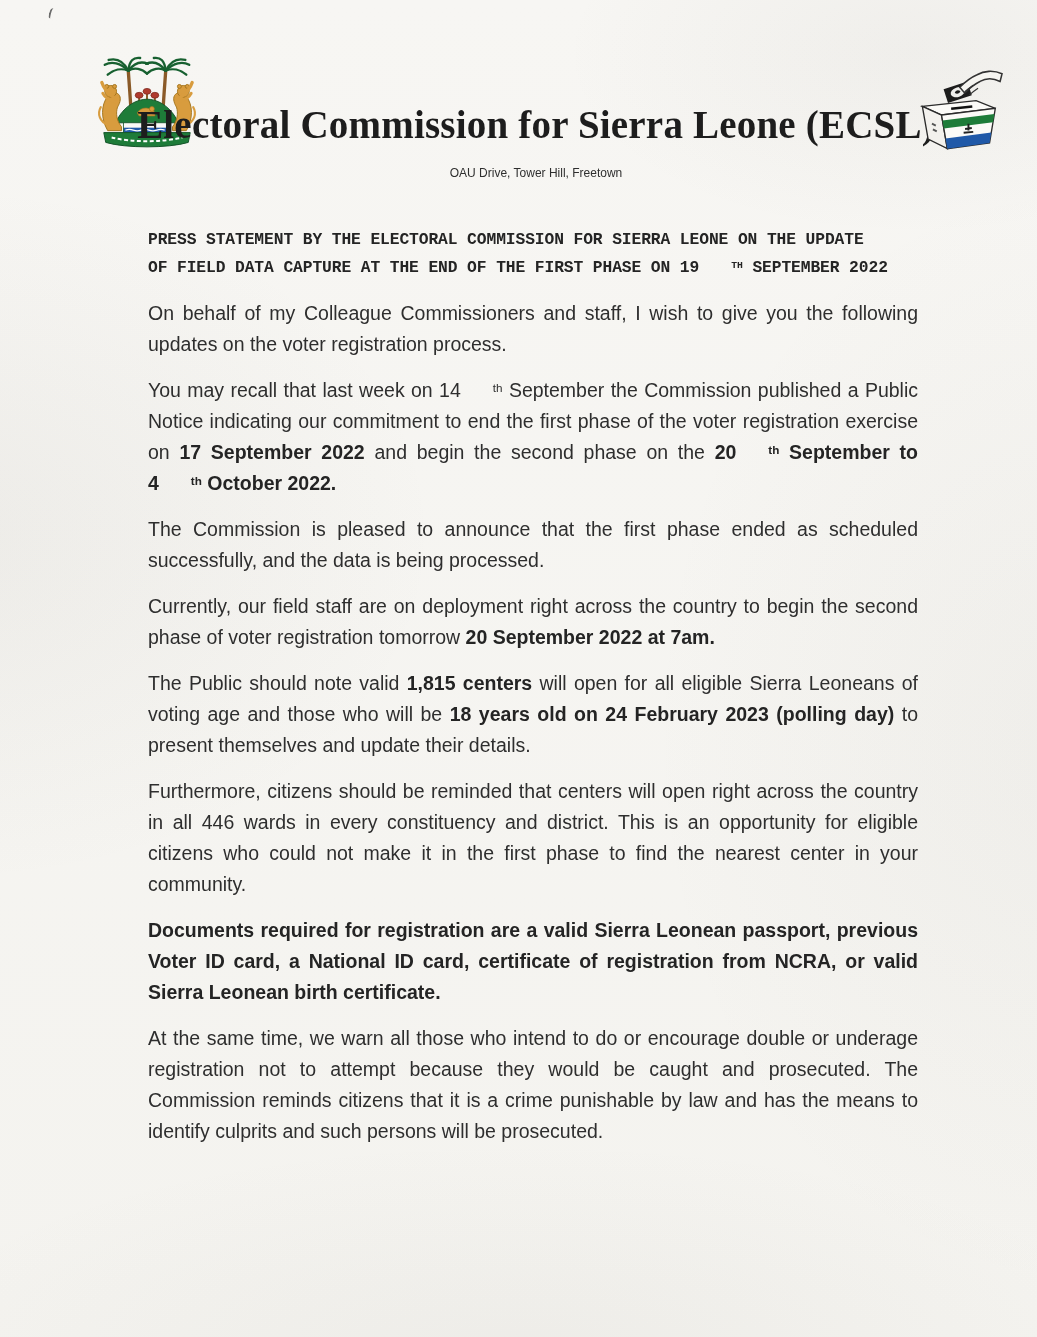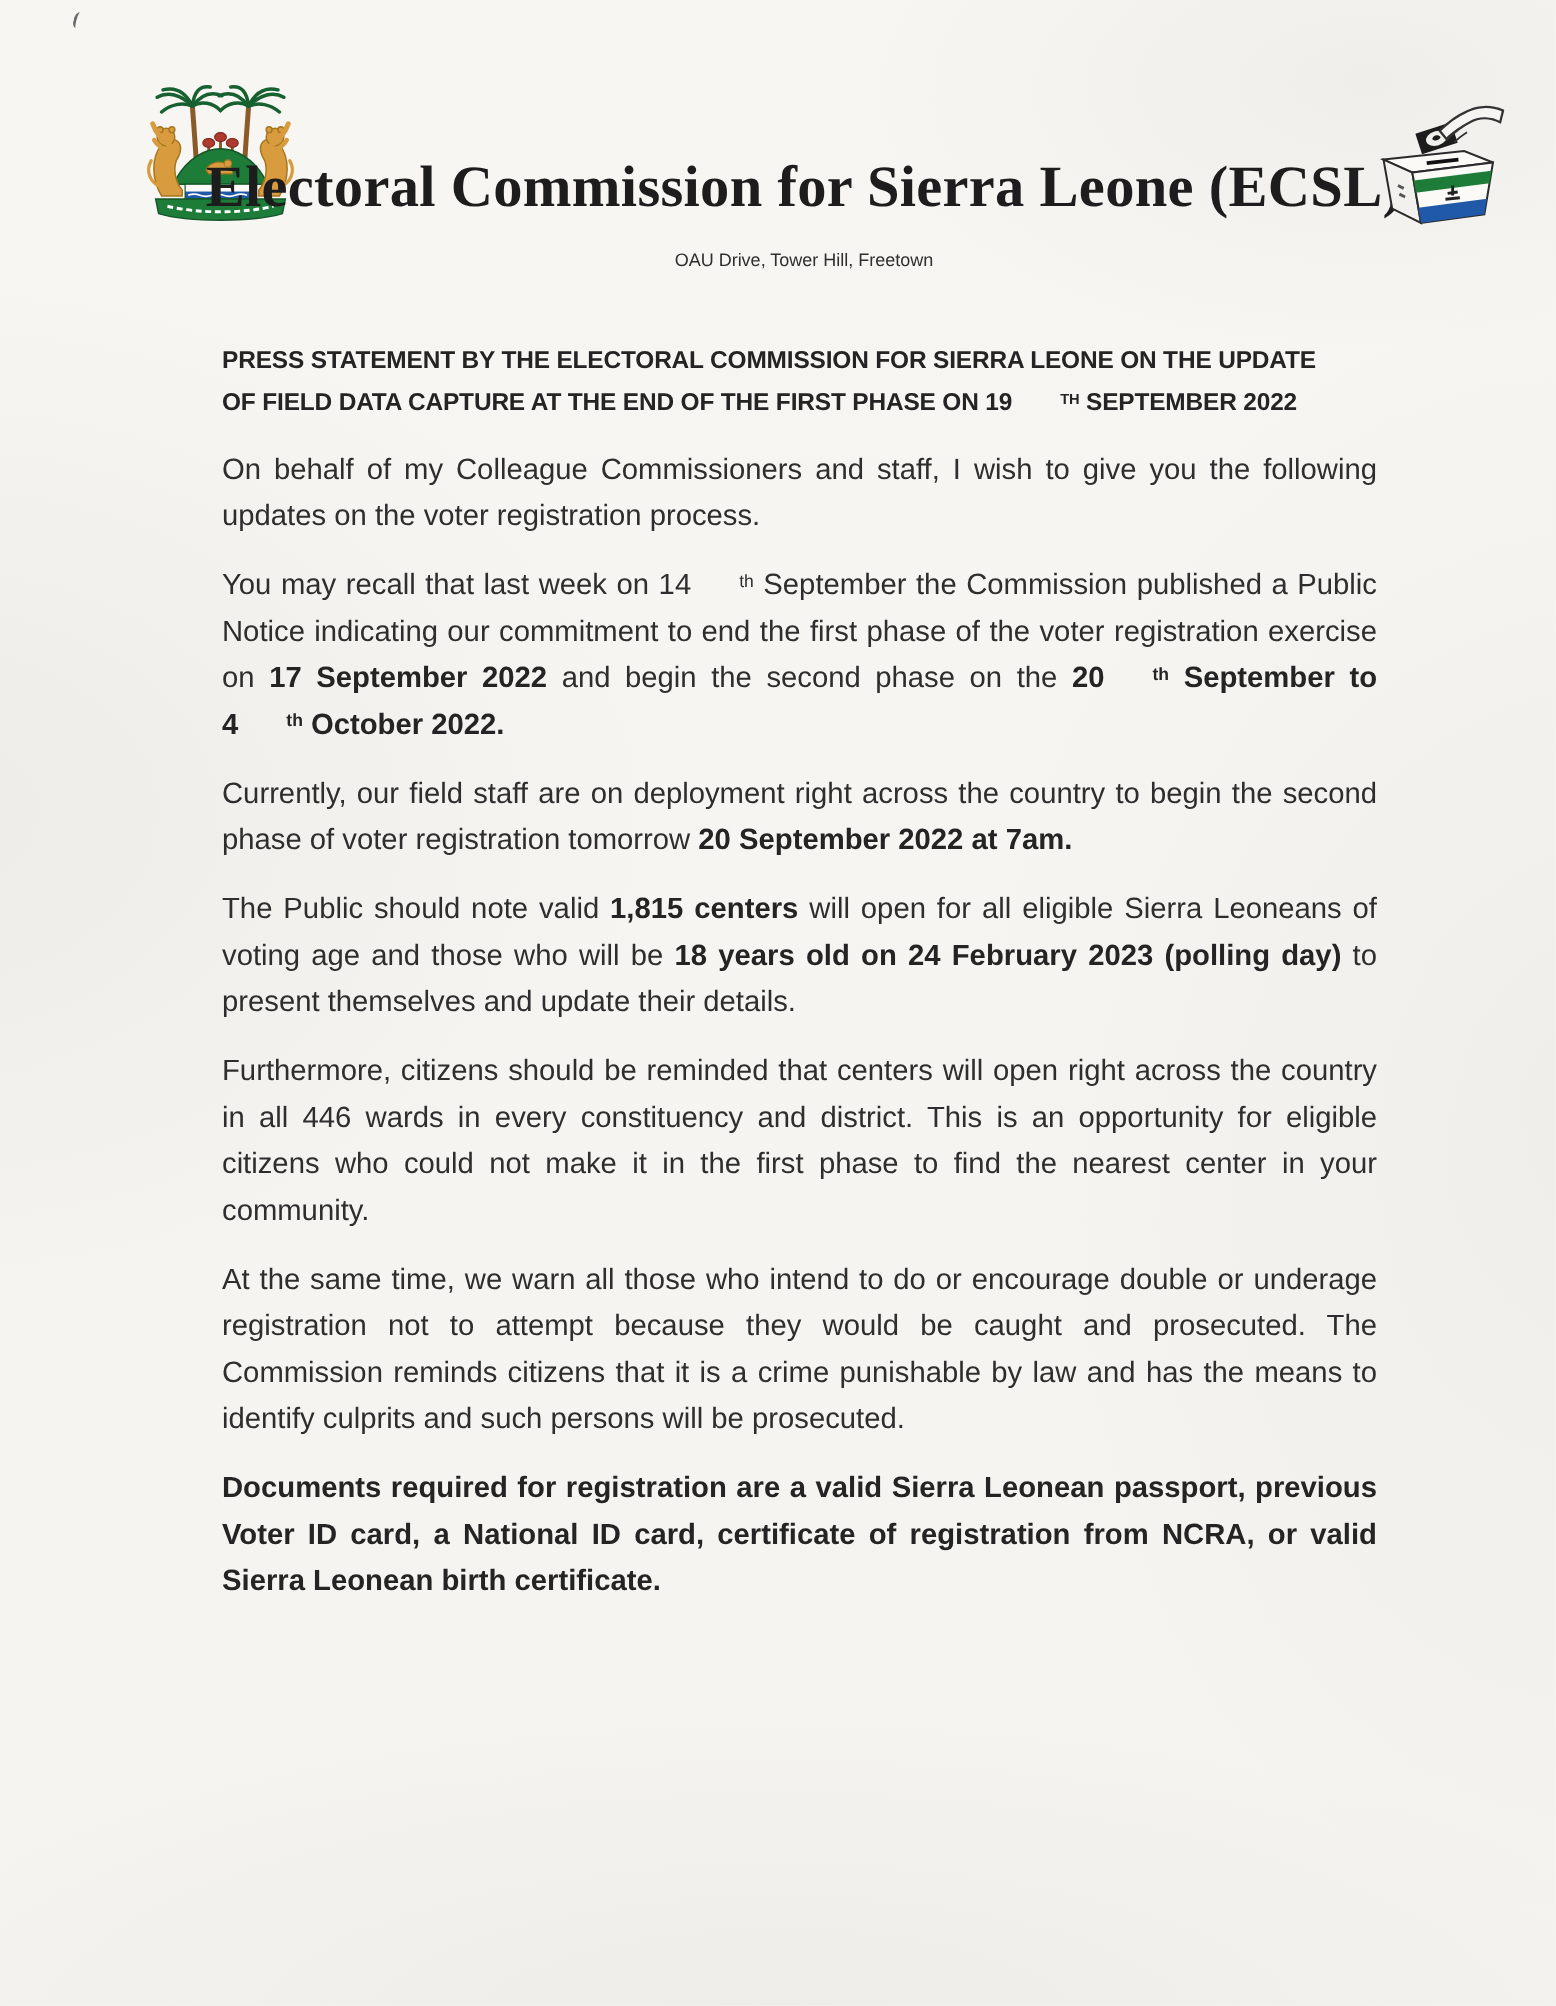--- a/index.html
+++ b/index.html
@@ -31,21 +31,21 @@
   .org-name{
     font-family:"Liberation Serif", serif;
     font-weight:700;font-size:39px;line-height:34px;margin:0;
     color:#1d1d1d;letter-spacing:.2px;
   }
   .org-address{font-size:12px;line-height:22px;margin-top:20px;color:#2e2e2e;}
   
   .doc{position:absolute;left:148px;top:226px;width:770px;}
   .stmt-title{
     font-weight:700;font-size:16.3px;line-height:28px;
-    letter-spacing:-.1px;color:#222;margin:0 0 16px;white-space:nowrap;
+    letter-spacing:-.1px;color:#222;margin:0 0 16px;white-space:nowrap;font-family:Liberation Mono, monospace;
   }
   .para{
     font-size:19.5px;line-height:31px;margin:0 0 15px;
     text-align:justify;color:#2e2e2e;
   }
   .para:last-child{margin-bottom:0;}
   .b{font-weight:700;color:#242424;}
   sup{font-size:.6em;line-height:0;vertical-align:baseline;position:relative;top:-.45em;margin-left:32px;}
   
   .f-paper{fill:#fbfaf7;}
@@ -164,20 +164,21 @@
         <path d="M99,6 C90,2 80,3 73,7 C66,10 60,15 55,20 L60,26 C65,21 70,17 76,14 C83,10 91,11 97,14 Z" fill="#f6f5f1" stroke="#333" stroke-width="1.6"></path>
         <path d="M60,25 C63,22 66,20 69,18 M65,28 C68,25 71,23 74,21" stroke="#333" stroke-width="1.2" fill="none"></path>
       </svg>
     </div>
   </header>
 
   <main class="doc">
     <p class="stmt-title"><span class="b">PRESS STATEMENT BY THE ELECTORAL COMMISSION FOR SIERRA LEONE ON THE UPDATE</span><br><span class="b">OF FIELD DATA CAPTURE AT THE END OF THE FIRST PHASE ON 19</span><sup class="b">TH</sup><span class="b"> SEPTEMBER 2022</span></p>
     <p class="para"><span>On behalf of my Colleague Commissioners and staff, I wish to give you the following updates on the voter registration process.</span></p>
     <p class="para"><span>You may recall that last week on 14</span><sup>th</sup><span> September the Commission published a Public Notice indicating our commitment to end the first phase of the voter registration exercise on </span><span class="b">17 September 2022</span><span> and begin the second phase on the </span><span class="b">20</span><sup class="b">th</sup><span class="b"> September to 4</span><sup class="b">th</sup><span class="b"> October 2022.</span></p>
+    <p class="para"><span>The Commission is pleased to announce that the first phase ended as scheduled successfully, and the data is being processed.</span></p>
     <p class="para"><span>Currently, our field staff are on deployment right across the country to begin the second phase of voter registration tomorrow </span><span class="b">20 September 2022 at 7am.</span></p>
     <p class="para"><span>The Public should note valid </span><span class="b">1,815 centers</span><span> will open for all eligible Sierra Leoneans of voting age and those  who will be </span><span class="b">18 years old on 24 February 2023 (polling day)</span><span> to present themselves and update their details.</span></p>
     <p class="para"><span>Furthermore, citizens should be reminded that centers will open right across the country in all 446 wards in every constituency and district. This is an opportunity for eligible citizens who could not make it in the first phase to find the nearest center in your community.</span></p>
+    <p class="para"><span class="b">Documents required for registration are a valid Sierra Leonean passport, previous Voter ID card, a National ID card, certificate of registration from NCRA, or valid Sierra Leonean birth certificate.</span></p>
     <p class="para"><span>At the same time, we warn all those who intend to do or encourage double or underage registration not to attempt because they would be caught and prosecuted. The Commission reminds citizens that it is a crime punishable by law and has the means to identify culprits and such persons will be prosecuted.</span></p>
-    <p class="para"><span class="b">Documents required for registration are a valid Sierra Leonean passport, previous Voter ID card, a National ID card, certificate of registration from NCRA, or valid Sierra Leonean birth certificate.</span></p>
   </main>
 
 </div>
 
 </body></html>

